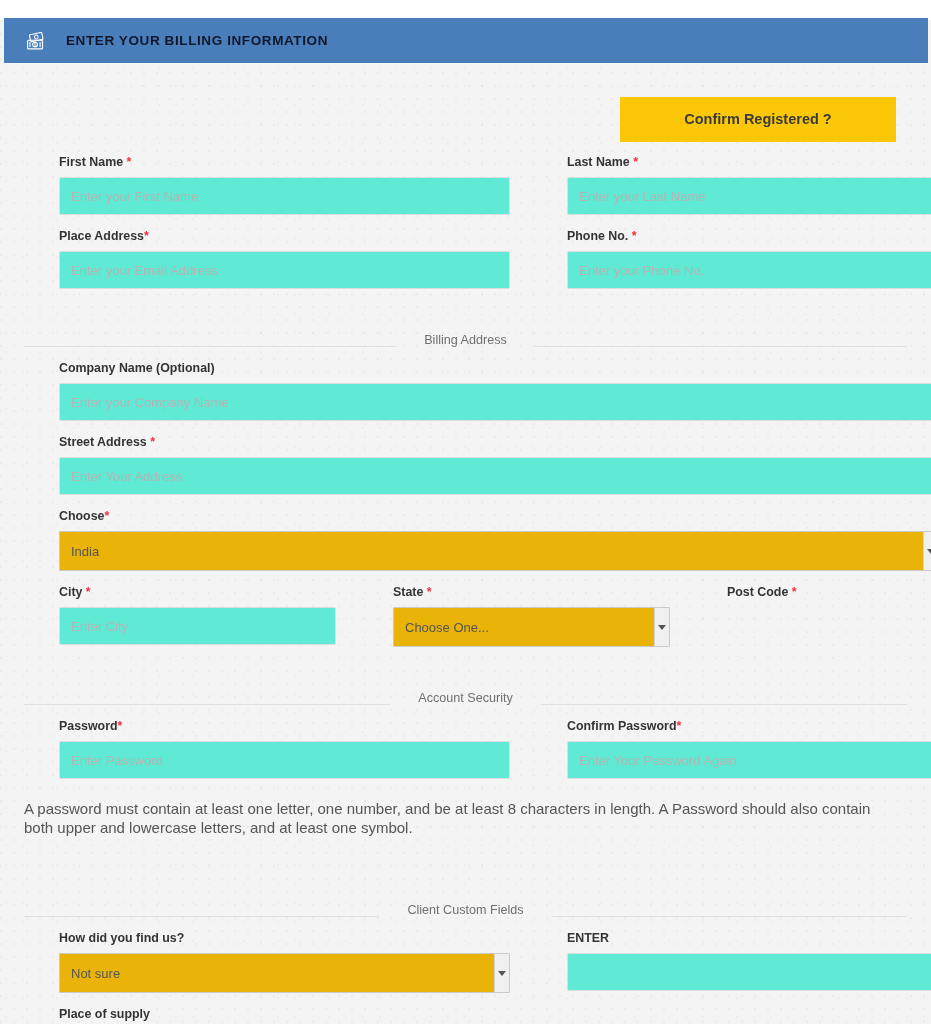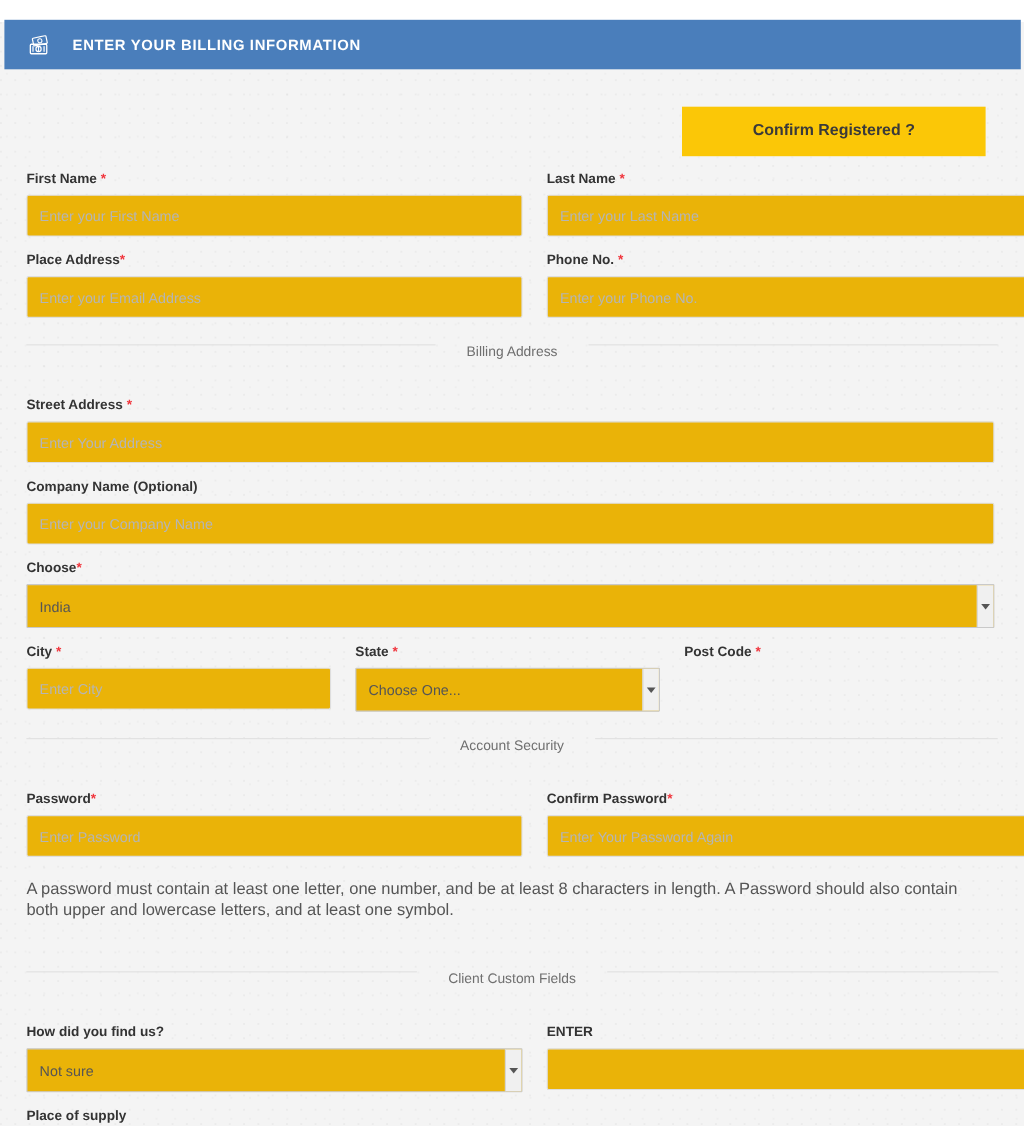--- a/index.html
+++ b/index.html
@@ -43,21 +43,21 @@
     align-items: center;
     padding-left: 22px;
   }
   .hdr-icon {
     width: 22px; height: 18px;
     margin-right: 18px;
     display: block;
     flex: 0 0 auto;
   }
   .hdr-title {
-    color: #ffffff;
+    color: #0f172a;
     font-size: 13.5px;
     font-weight: bold;
     letter-spacing: 0.6px;
     text-transform: uppercase;
     white-space: nowrap;
   }
 
   
   .content {
     position: absolute;
@@ -94,38 +94,38 @@
 
   
   .row { display: flex; }
   .row.gap { gap: 22px; }
   .col-half { width: 451px; flex: 0 0 451px; }
   .col-full { width: 880px; flex: 0 0 880px; }
   .col-city  { width: 277px; flex: 0 0 277px; }
   .col-state { width: 277px; flex: 0 0 277px; }
   .col-post  { width: 277px; flex: 0 0 277px; }
 
-  .fgroup { margin-bottom: 14px; }
+  .fgroup { margin-bottom: 14px; margin-left: 35px; }
 
   label.flabel {
     display: block;
     font-size: 12.4px;
     font-weight: bold;
     color: #333333;
     margin-bottom: 7px;
     line-height: 15px;
   }
   .req { color: #f0333b; font-weight: bold; }
 
   input.ftext {
     display: block;
     width: 100%;
     height: 38px;
     border: 1px solid #dedede;
-    background: #eab308;
+    background: #5eead4;
     border-radius: 2px;
     padding: 0 11px;
     font-family: "Liberation Sans", sans-serif;
     font-size: 13px;
     color: #555555;
     outline: none;
   }
   input.ftext::placeholder { color: #b5b5b5; opacity: 1; }
 
   select.fselect {
@@ -159,21 +159,21 @@
   .sel-arrow {
     width: 0; height: 0;
     border-left: 4px solid transparent;
     border-right: 4px solid transparent;
     border-top: 5px solid #555555;
   }
 
   
   .sep {
     display: flex;
-    align-items: flex-start;
+    align-items: flex-end;
     height: 34px;
     margin: 10px 0 14px 0;
     gap: 12px;
   }
   .sep-line { flex: 1 1 auto; height: 1px; background: #e0e0e0; }
   .sep-label {
     padding: 0 16px;
     font-size: 12.6px;
     color: #6f6f6f;
     white-space: nowrap;
@@ -240,29 +240,29 @@
       </div>
 
       <div class="sep">
         <div class="sep-line"></div>
         <div class="sep-label">Billing Address</div>
         <div class="sep-line"></div>
       </div>
 
       <div class="row">
         <div class="col-full fgroup">
+          <label class="flabel"><span>Company Name (Optional)</span><span class="req"></span></label>
+          <input class="ftext" type="text" placeholder="Enter your Company Name" style="">
+        </div>
+      </div>
+
+      <div class="row">
+        <div class="col-full fgroup">
           <label class="flabel"><span>Street Address </span><span class="req">*</span></label>
           <input class="ftext" type="text" placeholder="Enter Your Address" style="">
-        </div>
-      </div>
-
-      <div class="row">
-        <div class="col-full fgroup">
-          <label class="flabel"><span>Company Name (Optional)</span><span class="req"></span></label>
-          <input class="ftext" type="text" placeholder="Enter your Company Name" style="">
         </div>
       </div>
 
       <div class="row">
         <div class="col-full fgroup">
           <label class="flabel"><span>Choose</span><span class="req">*</span></label>
           <div class="sel-wrap">
             <select class="fselect">
               <option>India</option>
             </select>

